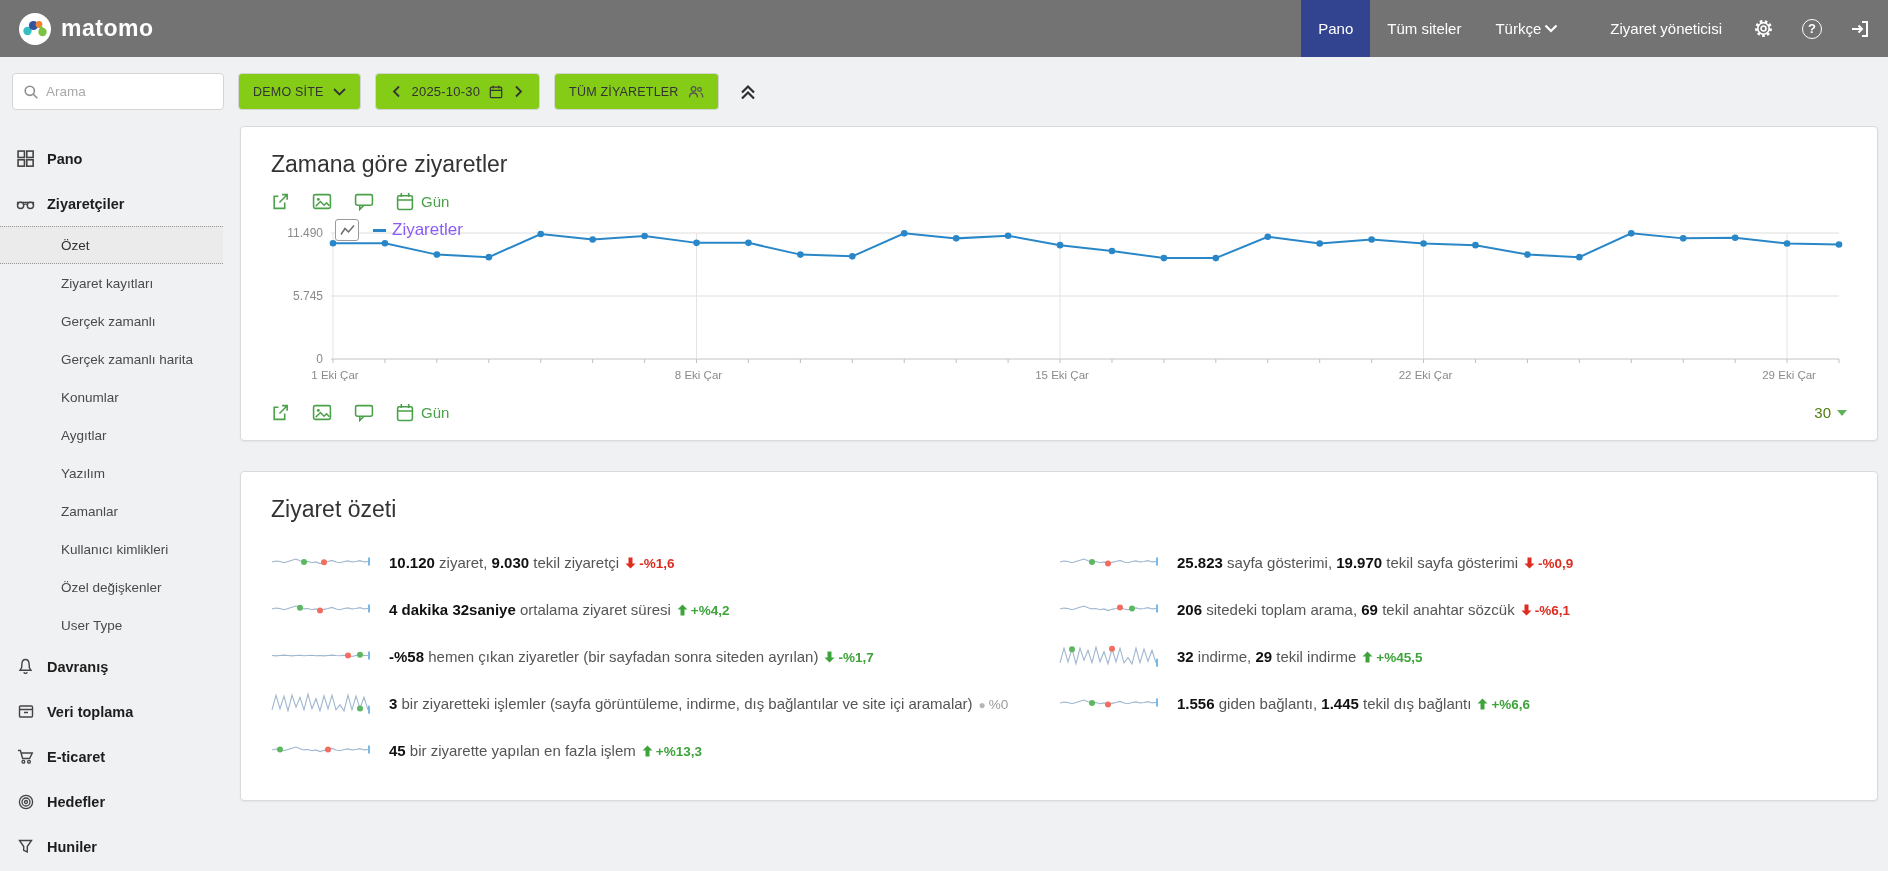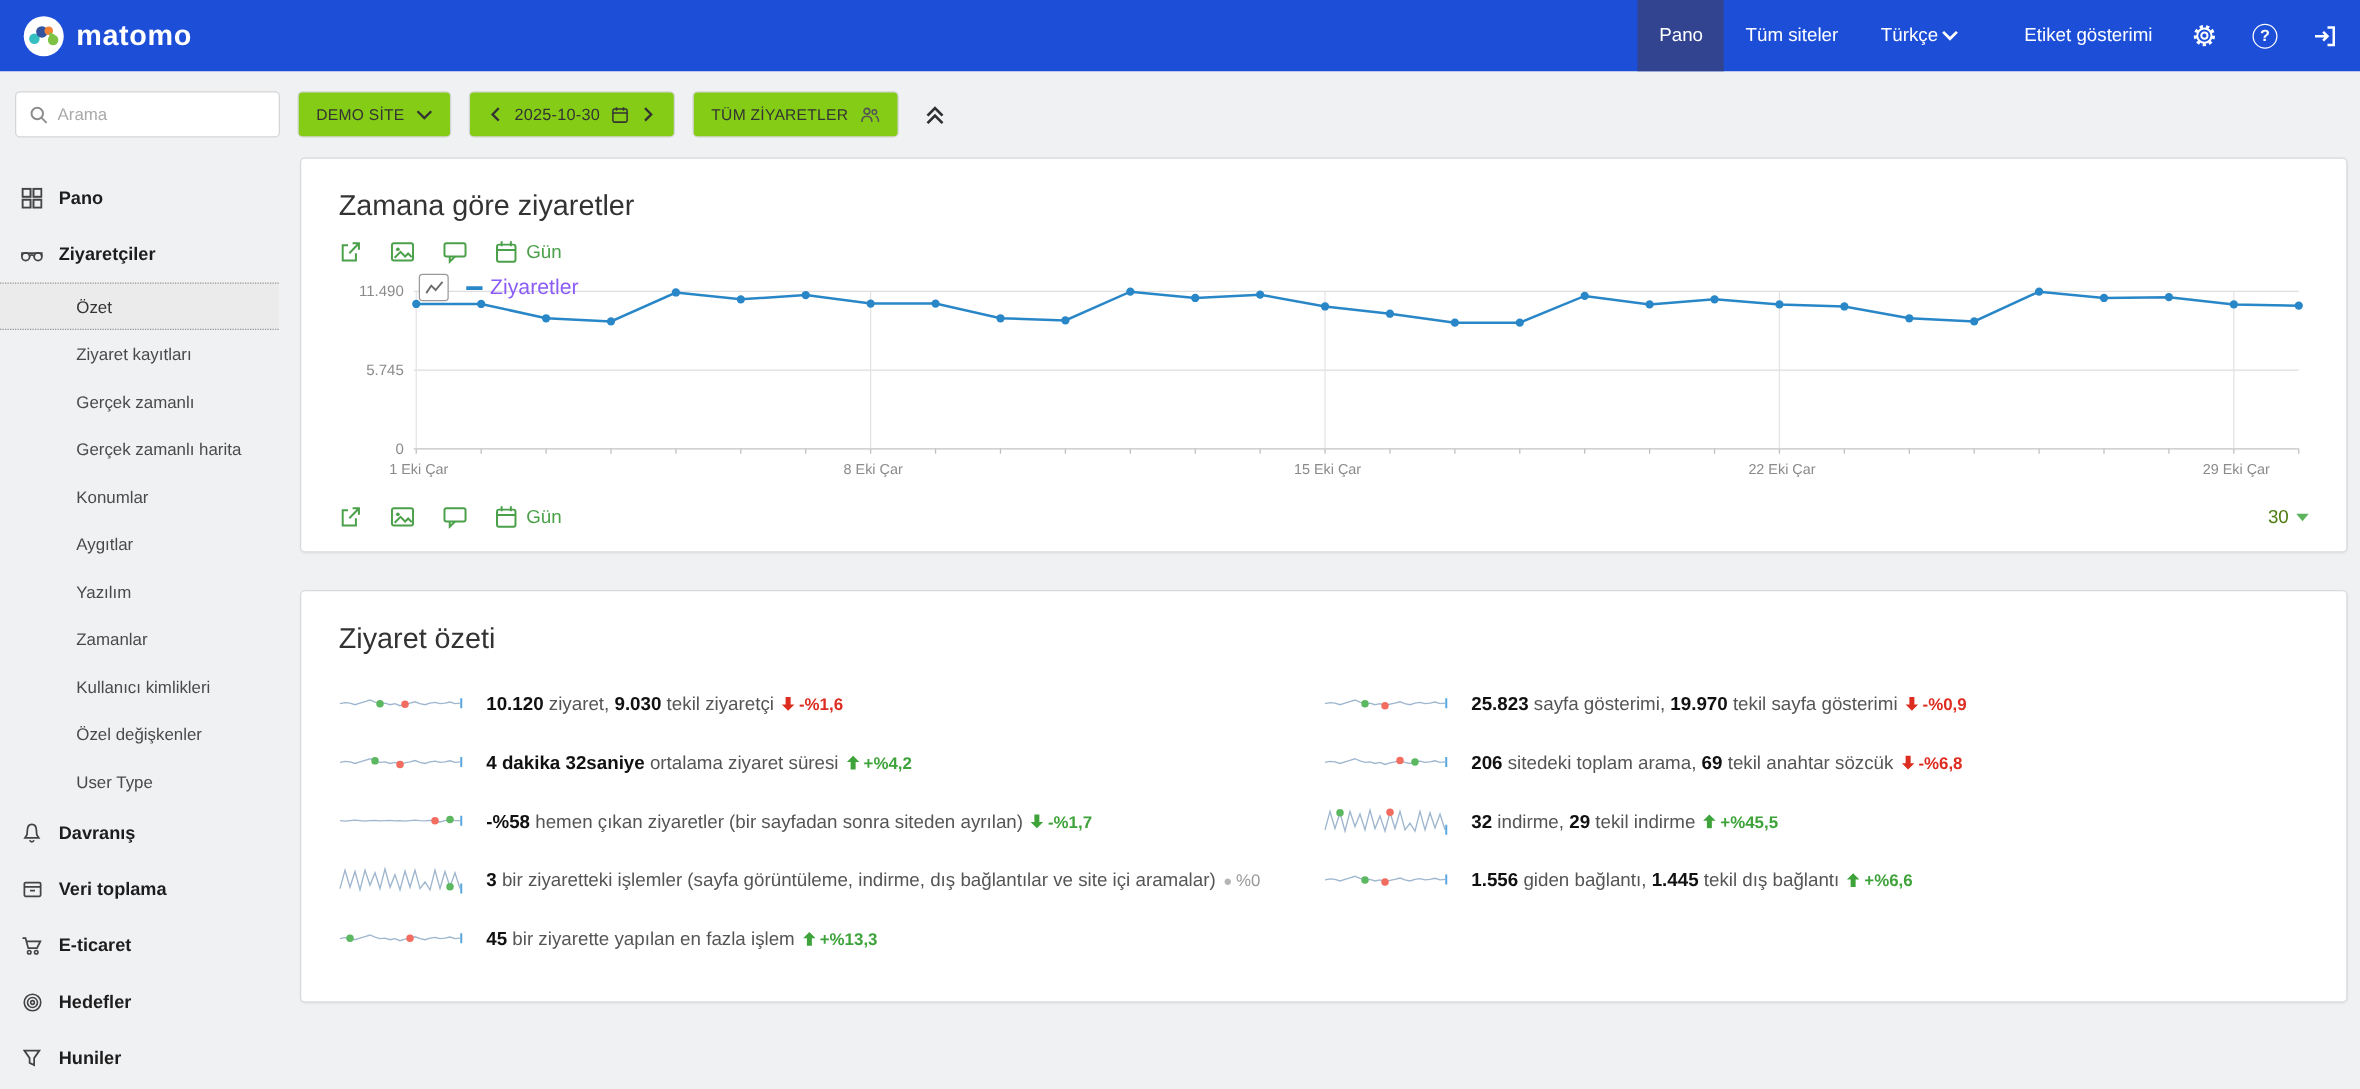--- a/index.html
+++ b/index.html
@@ -1,20 +1,20 @@
 <!DOCTYPE html>
 <html><head>
 <meta charset="utf-8">
 <style>
   * { margin:0; padding:0; box-sizing:border-box; }
   html,body { width:1888px; height:871px; overflow:hidden; background:#f0f1f3;
     font-family:"Liberation Sans","DejaVu Sans",sans-serif; }
 
   
-  .navbar { height:57px; background:#1d4ed8; display:flex; align-items:stretch;
+  .navbar { height:57px; background:#737373; display:flex; align-items:stretch;
     justify-content:space-between; color:#fff; }
   .brand { display:flex; align-items:center; gap:9px; padding-left:18px; }
   .brand-name { font-size:23px; font-weight:700; letter-spacing:.5px; }
   .nav-right { display:flex; align-items:stretch; }
   .nav-item { display:flex; align-items:center; padding:0 17px; font-size:15px;
     cursor:pointer; white-space:nowrap; }
   .nav-item.active { background:#32448f; }
   .nav-item .chev { margin-left:3px; display:flex; }
   .nav-icon-btn { display:flex; align-items:center; padding:0 14px; cursor:pointer; }
   .help-circle { width:20px; height:20px; border:1.6px solid #fff; border-radius:50%;
@@ -107,21 +107,21 @@
     </div>
     <div class="nav-item">
       <span>Türkçe</span>
       <span class="chev">
         <svg width="14" height="9" viewBox="0 0 14 9">
             <path d="M1.5 1.5 L7 7 L12.5 1.5" fill="none" stroke="#fff" stroke-width="2.2"></path>
           </svg>
       </span>
     </div>
     <div class="nav-item" style="margin-left:18px">
-      <span>Etiket gösterimi</span>
+      <span>Ziyaret yöneticisi</span>
     </div>
     <div class="nav-icon-btn">
       <svg width="21" height="21" viewBox="0 0 22 22">
         <circle cx="11" cy="11" r="7.2" fill="none" stroke="#fff" stroke-width="3.4" stroke-dasharray="2.6 2.4"></circle>
         <circle cx="11" cy="11" r="6" fill="none" stroke="#fff" stroke-width="1.7"></circle>
         <circle cx="11" cy="11" r="2.6" fill="none" stroke="#fff" stroke-width="1.7"></circle>
       </svg>
     </div>
     <div class="nav-icon-btn">
       <span class="help-circle">?</span>
@@ -533,21 +533,21 @@
             </div>
             <div class="stat-row">
               <svg class="spark" width="100" height="28" viewBox="0 0 100 28">
                 <polyline points="1,13.92 5,13.08 9,13.5 13,14.760000000000002 17,13.5 21,12.24 25,10.98 29,12.66 33,13.92 37,13.5 41,14.760000000000002 45,13.92 49,15.6 53,14.34 57,13.5 61,12.450000000000001 65,13.92 69,14.760000000000002 73,13.5 77,12.87 81,13.92 85,13.5 89,12.66 93,13.92 97,13.5" fill="none" stroke="#9fb6cf" stroke-width="1.1"></polyline>
                 <circle cx="61" cy="12.450000000000001" r="3" fill="#f26d5f"></circle>
                 <circle cx="73" cy="13.5" r="3" fill="#5cb860"></circle>
                 <line x1="98" y1="9.5" x2="98" y2="17.5" stroke="#58a7e0" stroke-width="1.6"></line>
               </svg>
               <span class="stat-text"><b>206</b><span> sitedeki toplam arama, </span><b>69</b><span> tekil anahtar sözcük</span><span class="trend red"><span><svg width="11" height="12" viewBox="0 0 11 12">
                       <path d="M5.5 11.5 L0.5 6.5 H3.5 V0.5 H7.5 V6.5 H10.5 Z" fill="#dd2c20"></path>
-                    </svg></span><span>-%6,8</span></span></span>
+                    </svg></span><span>-%6,1</span></span></span>
             </div>
             <div class="stat-row">
               <svg class="spark" width="100" height="28" viewBox="0 0 100 28">
                 <polyline points="1,20.849999999999998 5,6.15 9,19.8 13,7.2 17,21.900000000000002 21,6.15 25,18.119999999999997 29,8.25 33,20.849999999999998 37,5.1 41,19.8 45,9.719999999999999 49,21.900000000000002 53,6.779999999999999 57,19.8 61,6.15 65,20.849999999999998 69,15.6 73,21.900000000000002 77,6.15 81,20.849999999999998 85,7.2 89,19.38 93,8.25 97,20.849999999999998" fill="none" stroke="#9fb6cf" stroke-width="1.1"></polyline>
                 <circle cx="13" cy="7.2" r="3" fill="#5cb860"></circle>
                 <circle cx="53" cy="6.779999999999999" r="3" fill="#f26d5f"></circle>
                 <line x1="98" y1="16.849999999999998" x2="98" y2="24.849999999999998" stroke="#58a7e0" stroke-width="1.6"></line>
               </svg>
               <span class="stat-text"><b>32</b><span> indirme, </span><b>29</b><span> tekil indirme</span><span class="trend green"><span><svg width="11" height="12" viewBox="0 0 11 12">
                       <path d="M5.5 0.5 L10.5 5.5 H7.5 V11.5 H3.5 V5.5 H0.5 Z" fill="#3fa33b"></path>

